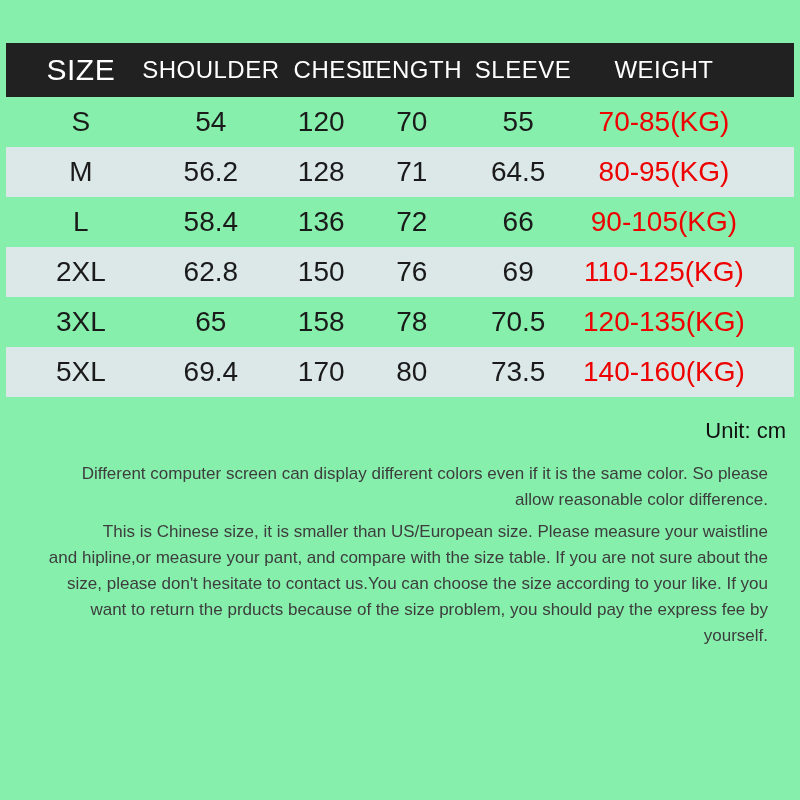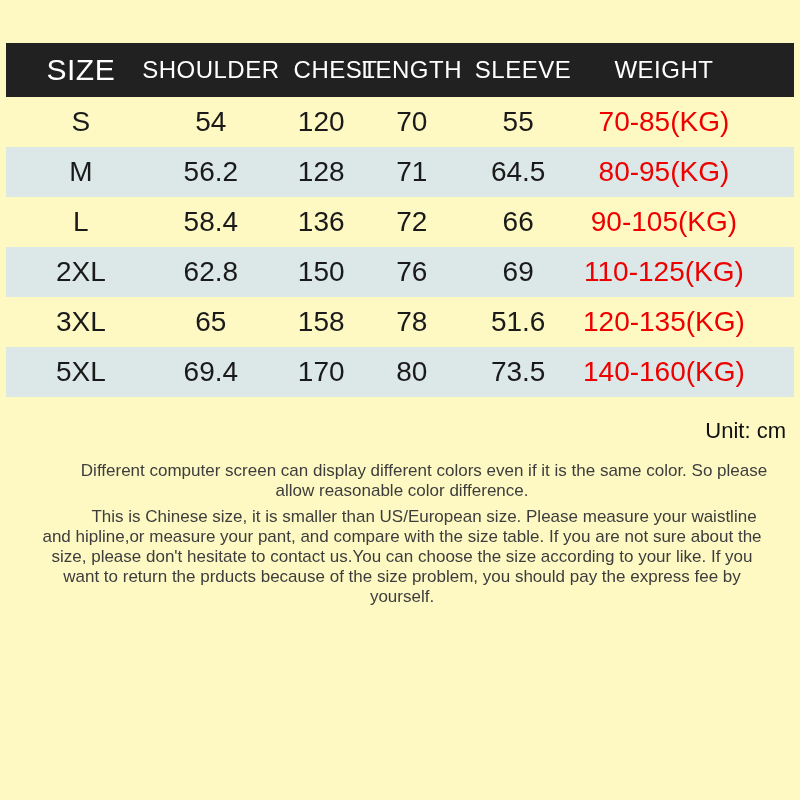--- a/index.html
+++ b/index.html
@@ -8,21 +8,21 @@
     --weight-color:#ee0000;
     --body-text:#3d3d3d;
     --ink:#1a1a1a;
   }
   *{box-sizing:border-box;margin:0;padding:0;}
   html,body{background:#fff;}
   body{font-family:"Liberation Sans","DejaVu Sans",sans-serif;}
   .canvas{
     position:relative;
     width:800px;height:800px;
-    background:#fef9c3;
+    background:#86efac;
     overflow:hidden;
   }
   table.size-table{
     width:788px;
     margin:43px 6px 0 6px;
     border-collapse:collapse;
     table-layout:fixed;
   }
   col.c-sp{width:3.5%;}
   col.c-size{width:12%;}
@@ -59,23 +59,23 @@
     margin-top:21px;
     padding-right:14px;
     text-align:right;
     font-size:22px;
     color:#111;
   }
   p.note{
     margin:17px 32px 0 36px;
     text-indent:44px;
     font-size:17px;
-    line-height:20px;
+    line-height:26px;
     color:var(--body-text);
-    text-align:center;
+    text-align:right;
   }
   p.note + p.note{margin-top:6px;}
 </style>
 </head>
 <body>
 
 <div class="canvas">
 
   <table class="size-table">
     <colgroup>
@@ -140,21 +140,21 @@
         <td>69</td>
         <td class="weight">110-125(KG)</td>
         <td></td>
       </tr>
       <tr>
         <td></td>
         <td>3XL</td>
         <td>65</td>
         <td>158</td>
         <td>78</td>
-        <td>51.6</td>
+        <td>70.5</td>
         <td class="weight">120-135(KG)</td>
         <td></td>
       </tr>
       <tr>
         <td></td>
         <td>5XL</td>
         <td>69.4</td>
         <td>170</td>
         <td>80</td>
         <td>73.5</td>

